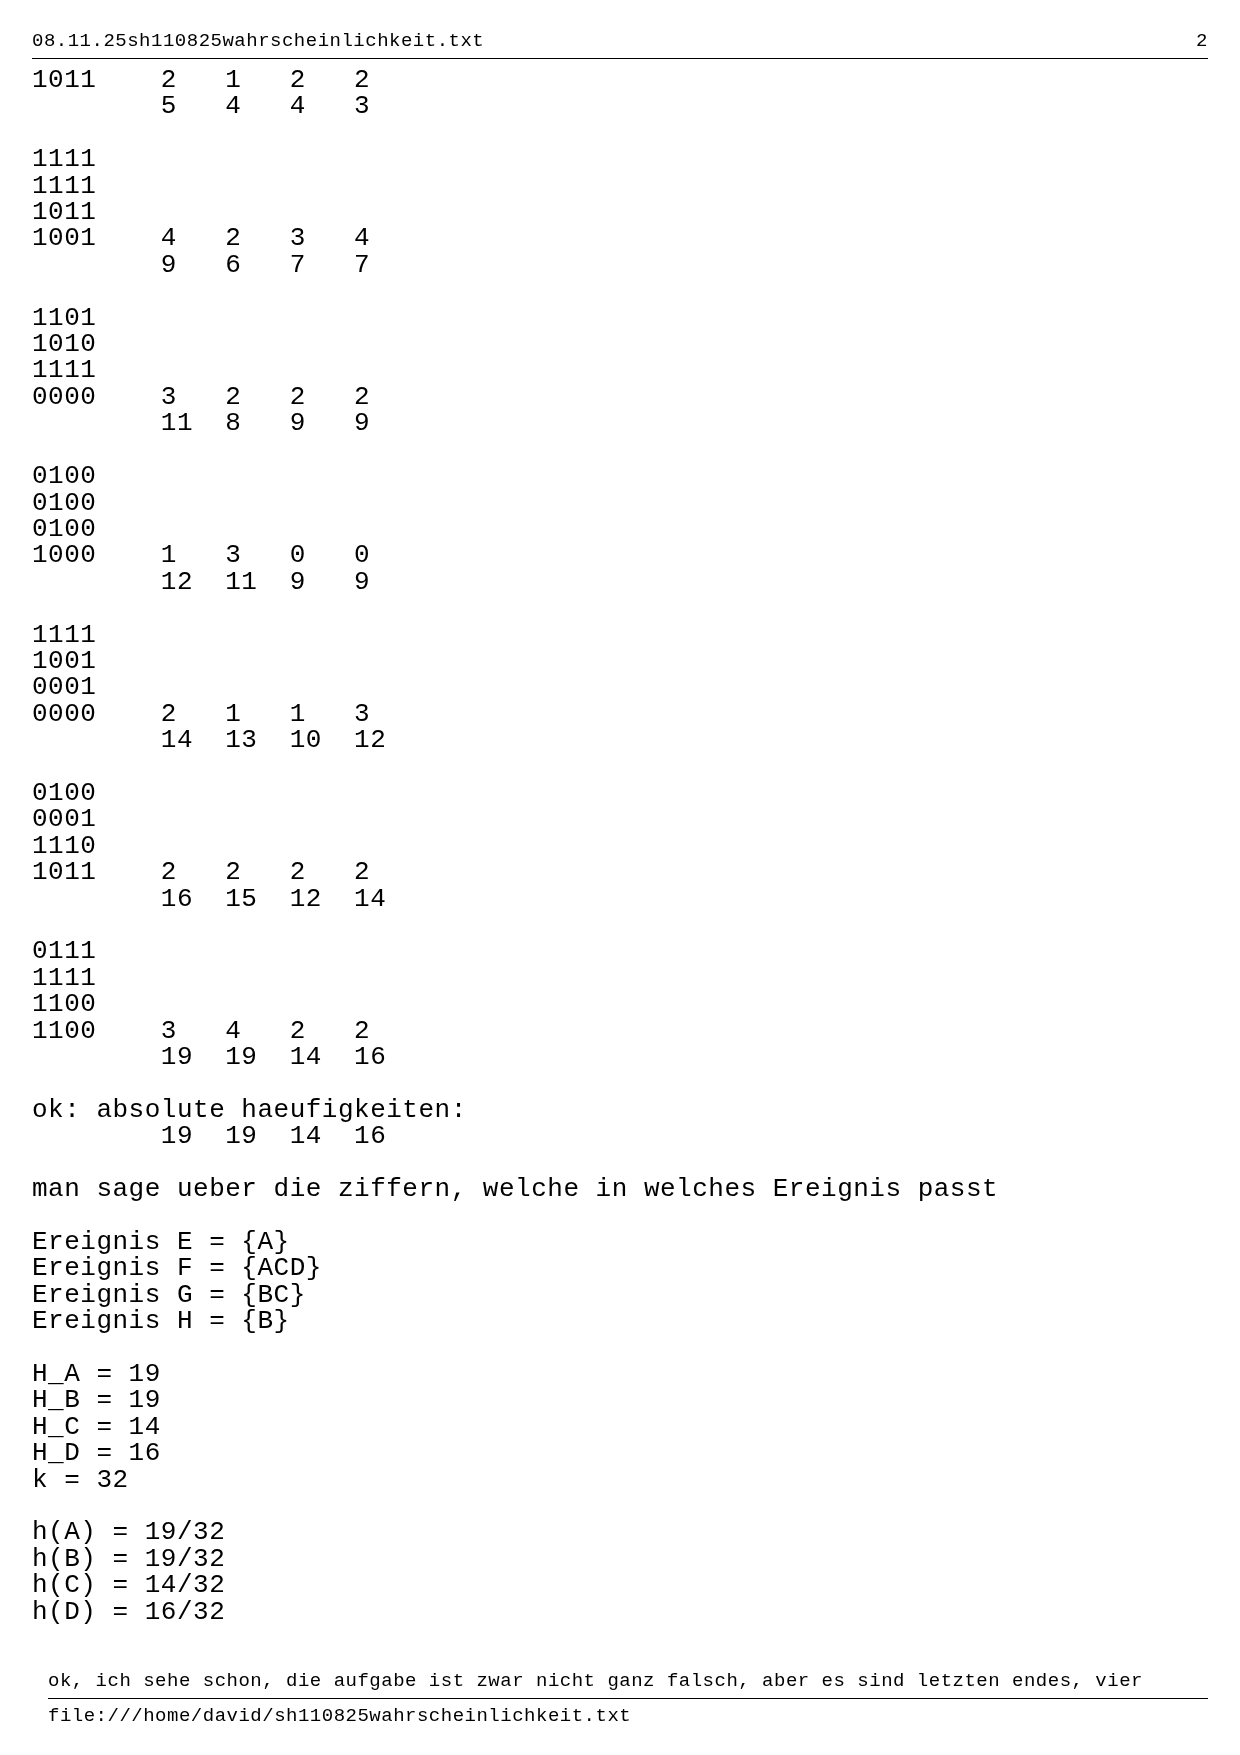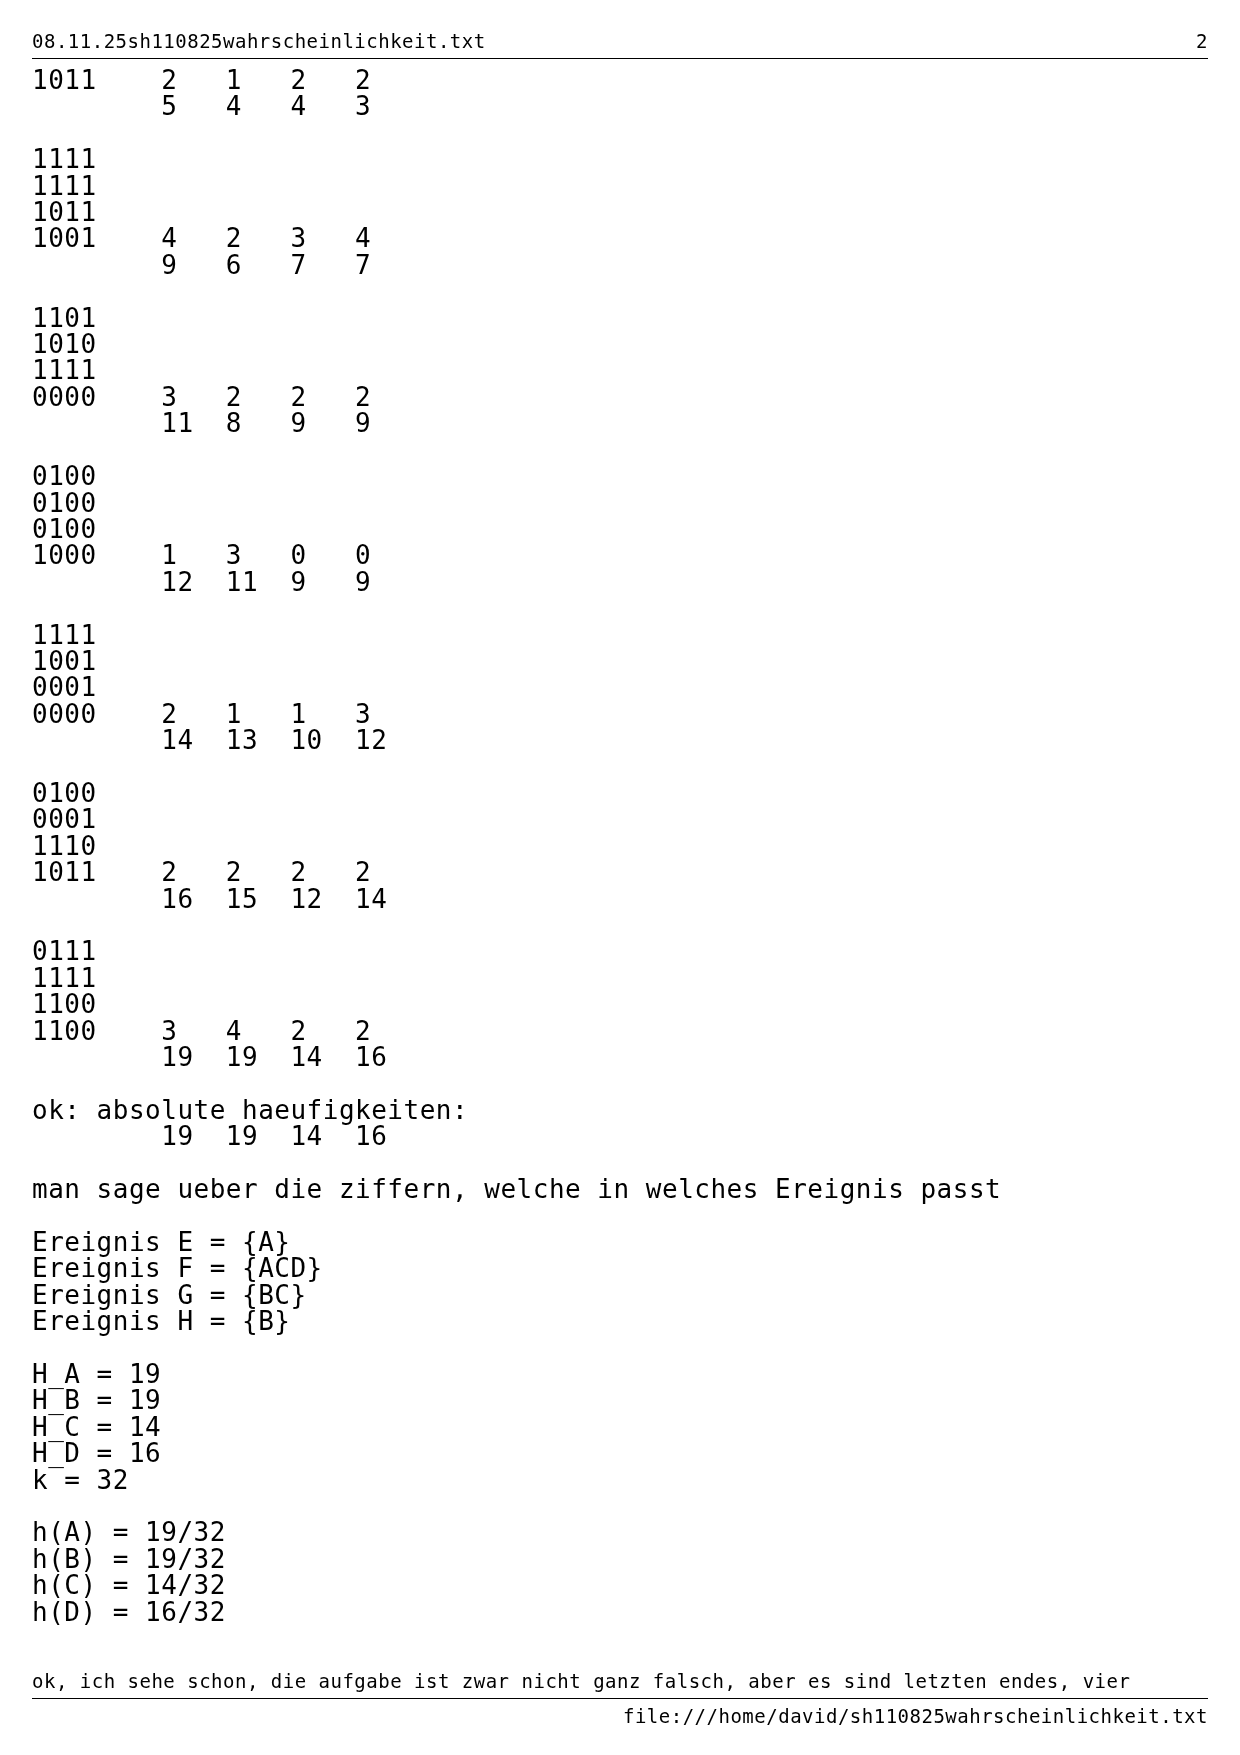--- a/index.html
+++ b/index.html
@@ -12,20 +12,21 @@
     height: 1755px;
     font-family: "DejaVu Sans Mono", monospace;
     color: #000000;
   }
   .page {
     position: relative;
     width: 1240px;
     height: 1755px;
     box-sizing: border-box;
     padding: 30px 32px 0 32px;
+    font-family: Liberation Mono, monospace;
   }
   .header {
     display: flex;
     align-items: baseline;
     font-size: 19px;
     letter-spacing: 0.5px;
     padding-bottom: 6px;
     border-bottom: 1.5px solid #000;
     margin: 0 0 6px 0;
   }
@@ -43,38 +44,37 @@
   }
   .body-text {
     font-size: 26px;
     line-height: 26.4px;
     white-space: pre;
     letter-spacing: 0.5px;
     margin-top: 8px;
   }
   .footer {
     position: absolute;
-    left: 32px;
+    left: 48px;
     right: 32px;
     bottom: 28px;
     font-size: 19px;
     letter-spacing: 0.5px;
   }
   .footer .rule {
     border-top: 1.5px solid #000;
     margin-bottom: 6px;
   }
   .footer .foot-last-line {
     white-space: pre;
     font-size: 19px;
     letter-spacing: 0.5px;
     margin-bottom: 6px;
   }
   .footer .foot-path {
-    text-align: right;
     white-space: pre;
   }
 </style>
 </head>
 <body>
 
 <div class="page">
 
   <div class="header">
     <span class="hdr-date">08.11.25</span>

